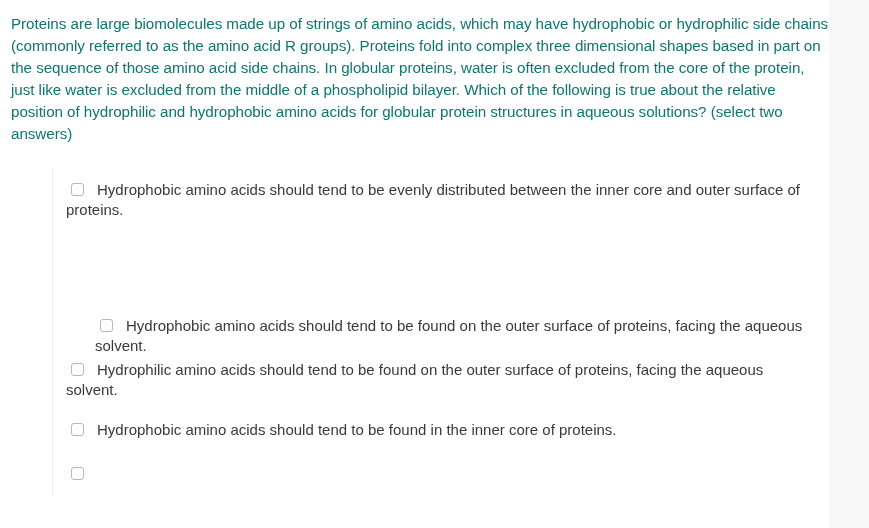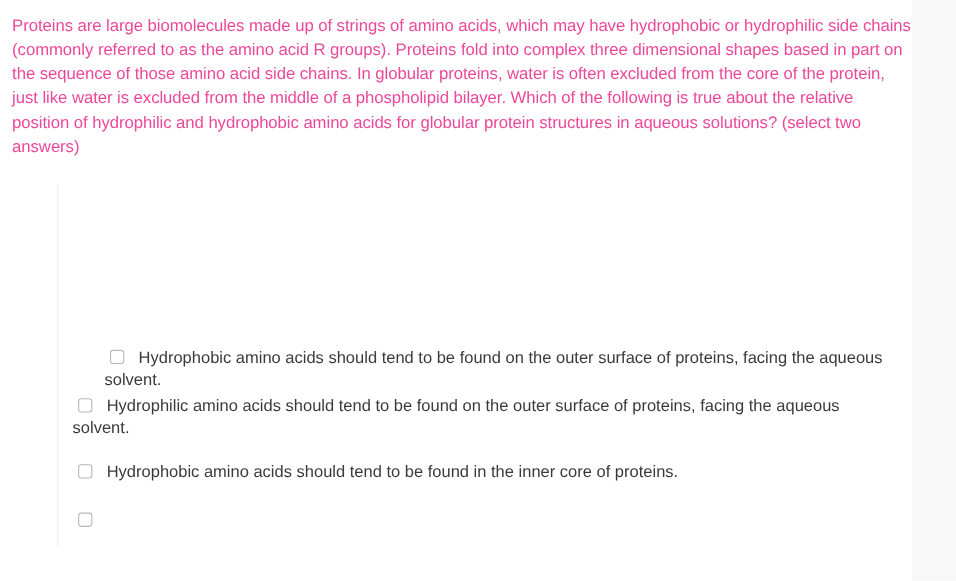--- a/index.html
+++ b/index.html
@@ -25,21 +25,21 @@
       height: 528px;
       background: #f8f8f8;
     }
     .question {
       position: absolute;
       left: 11px;
       top: 13px;
       width: 820px;
       font-size: 15.2px;
       line-height: 22px;
-      color: #ec4899;
+      color: #0f766e;
       letter-spacing: -0.05px;
     }
     .option {
       position: relative;
       padding-left: 14px;
       font-size: 15px;
       line-height: 20px;
       color: #3a3a3a;
     }
     .option .cb {
@@ -72,20 +72,25 @@
 </head>
 <body>
 
 <div class="page">
   <div class="right-strip"></div>
 
   <div class="question">Proteins are large biomolecules made up of strings of amino acids, which may have hydrophobic or hydrophilic side chains (commonly referred to as the amino acid R groups). Proteins fold into complex three dimensional shapes based in part on the sequence of those amino acid side chains. In globular proteins, water is often excluded from the core of the protein, just like water is excluded from the middle of a phospholipid bilayer. Which of the following is true about the relative position of hydrophilic and hydrophobic amino acids for globular protein structures in aqueous solutions? (select two answers)</div>
 
   <div class="options-box"></div>
 
+  <div class="option-wrap" style="top:180px;">
+    <div class="option">
+      <span class="cb"></span><span>Hydrophobic amino acids should tend to be evenly distributed between the inner core and outer surface of proteins.</span>
+    </div>
+  </div>
 
 
   <div class="option-wrap" style="top:316px;padding-left:29px;">
     <div class="option">
       <span class="cb"></span><span>Hydrophobic amino acids should tend to be found on the outer surface of proteins, facing the aqueous solvent.</span>
     </div>
   </div>
 
   <div class="option-wrap" style="top:360px;">
     <div class="option">

